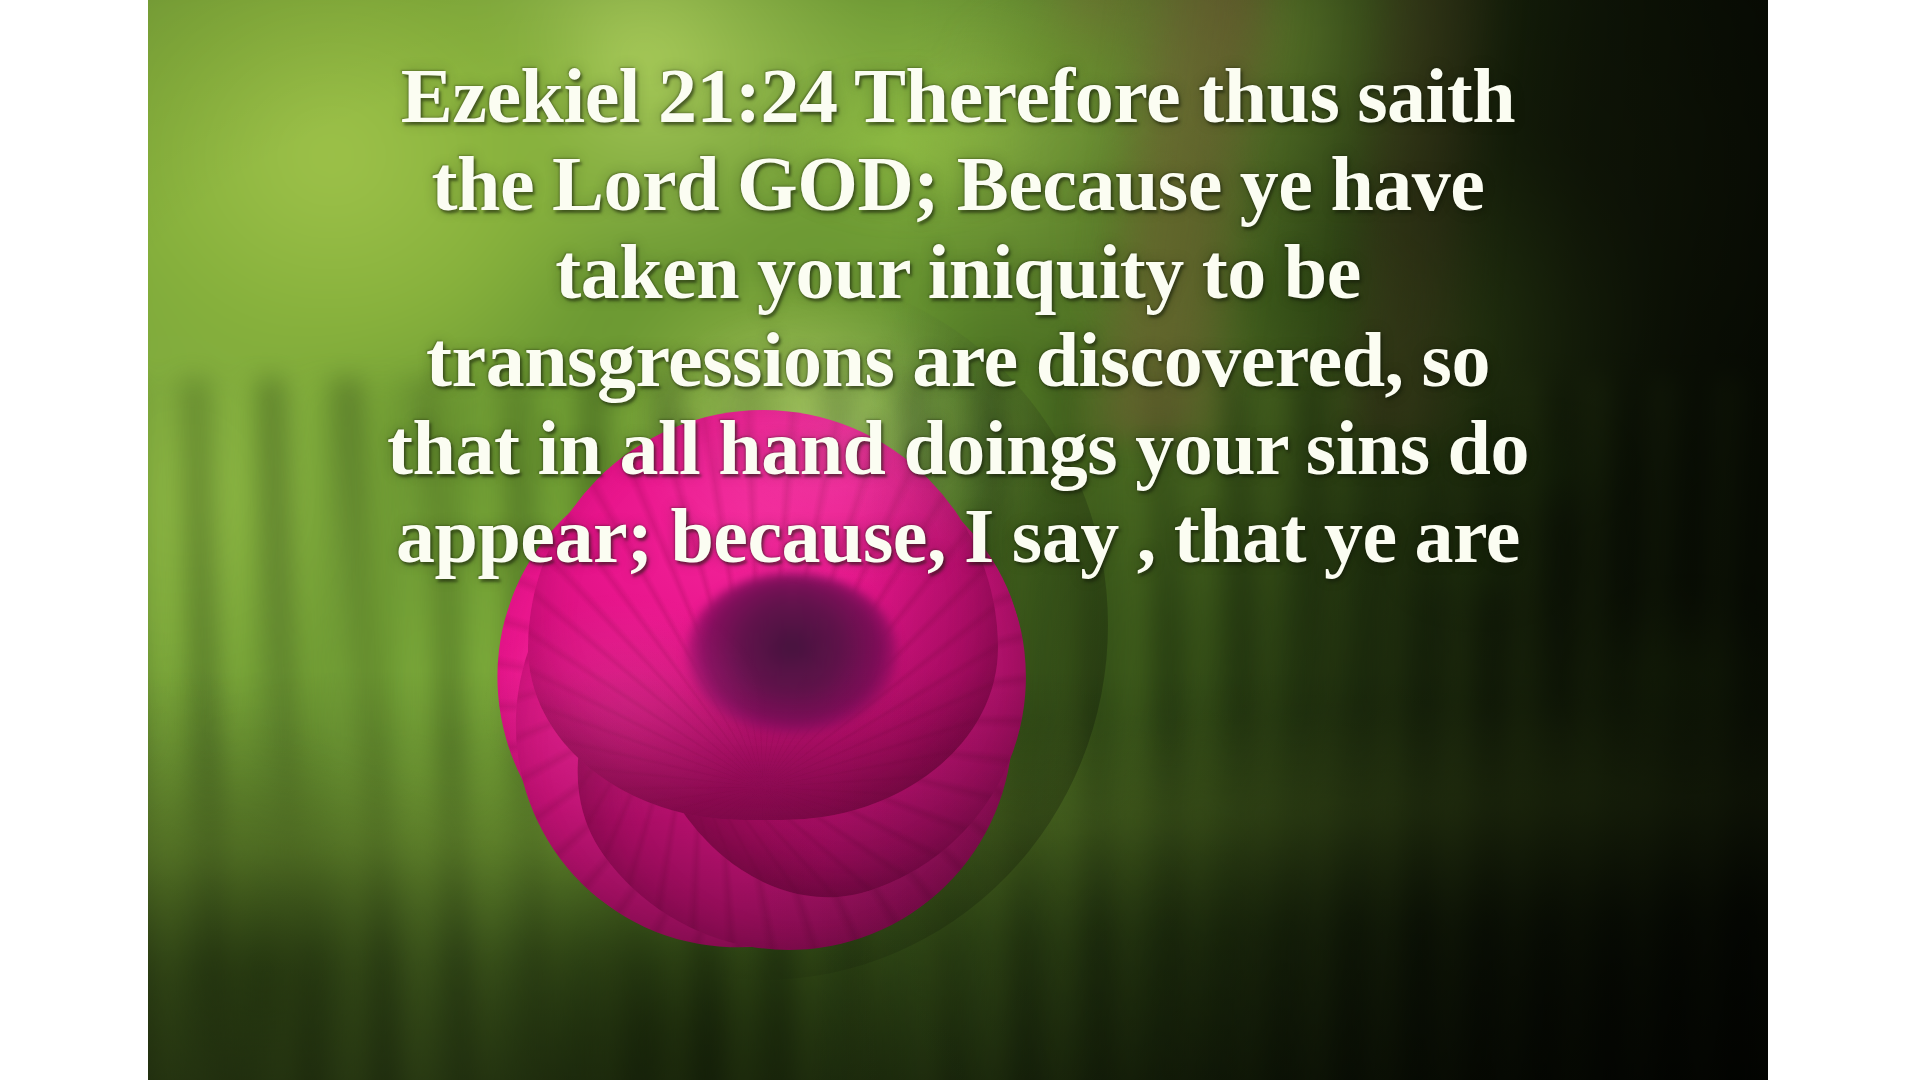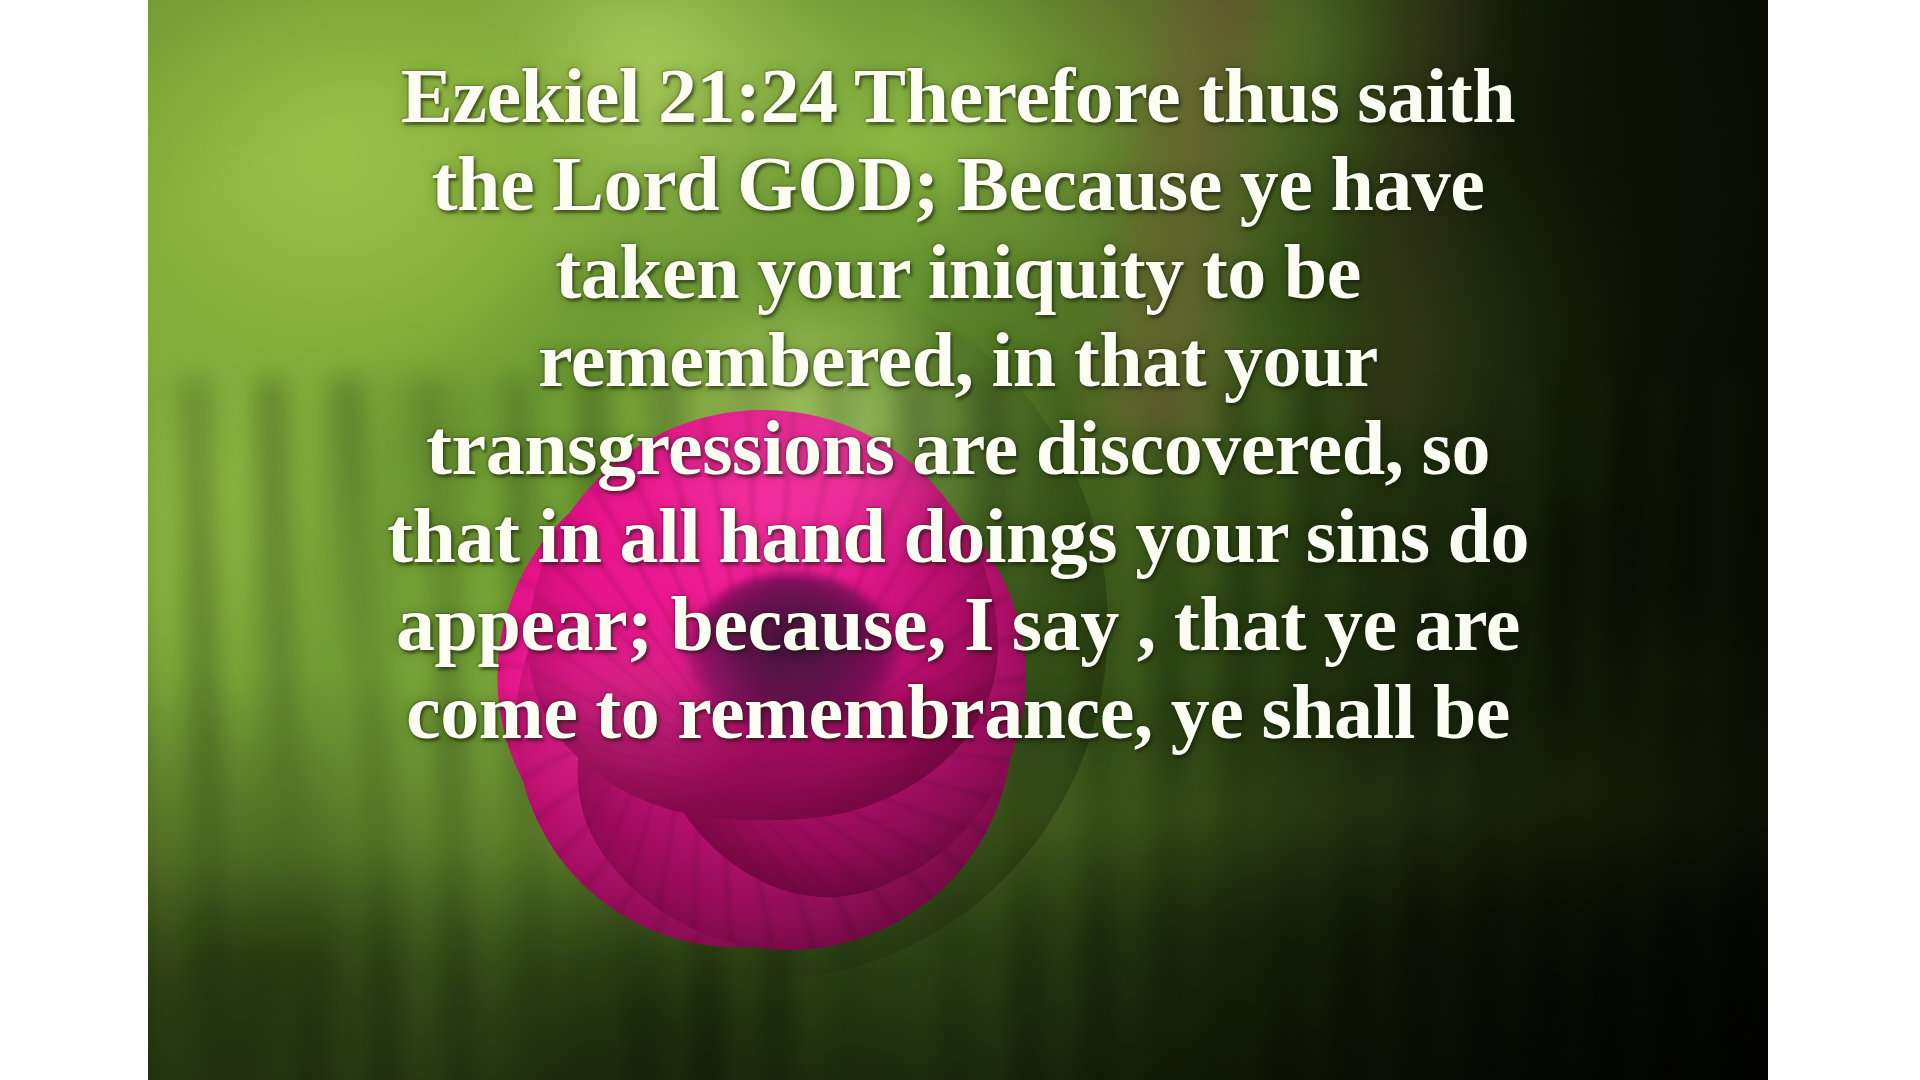--- a/index.html
+++ b/index.html
@@ -269,21 +269,19 @@
     </div>
 
     <div class="bg-layer" id="bg-vignette"></div>
   </div>
 
   <div id="verse">
     <div id="verse-text">
       <span class="verse-line">Ezekiel 21:24 Therefore thus saith</span>
       <span class="verse-line">the Lord GOD; Because ye have</span>
       <span class="verse-line">taken your iniquity to be</span>
-      <span class="verse-line">remembered, in that your</span>
       <span class="verse-line">transgressions are discovered, so</span>
       <span class="verse-line">that in all hand doings your sins do</span>
       <span class="verse-line">appear; because, I say , that ye are</span>
-      <span class="verse-line">come to remembrance, ye shall be</span>
     </div>
   </div>
 
 </div>
 
 </body></html>

